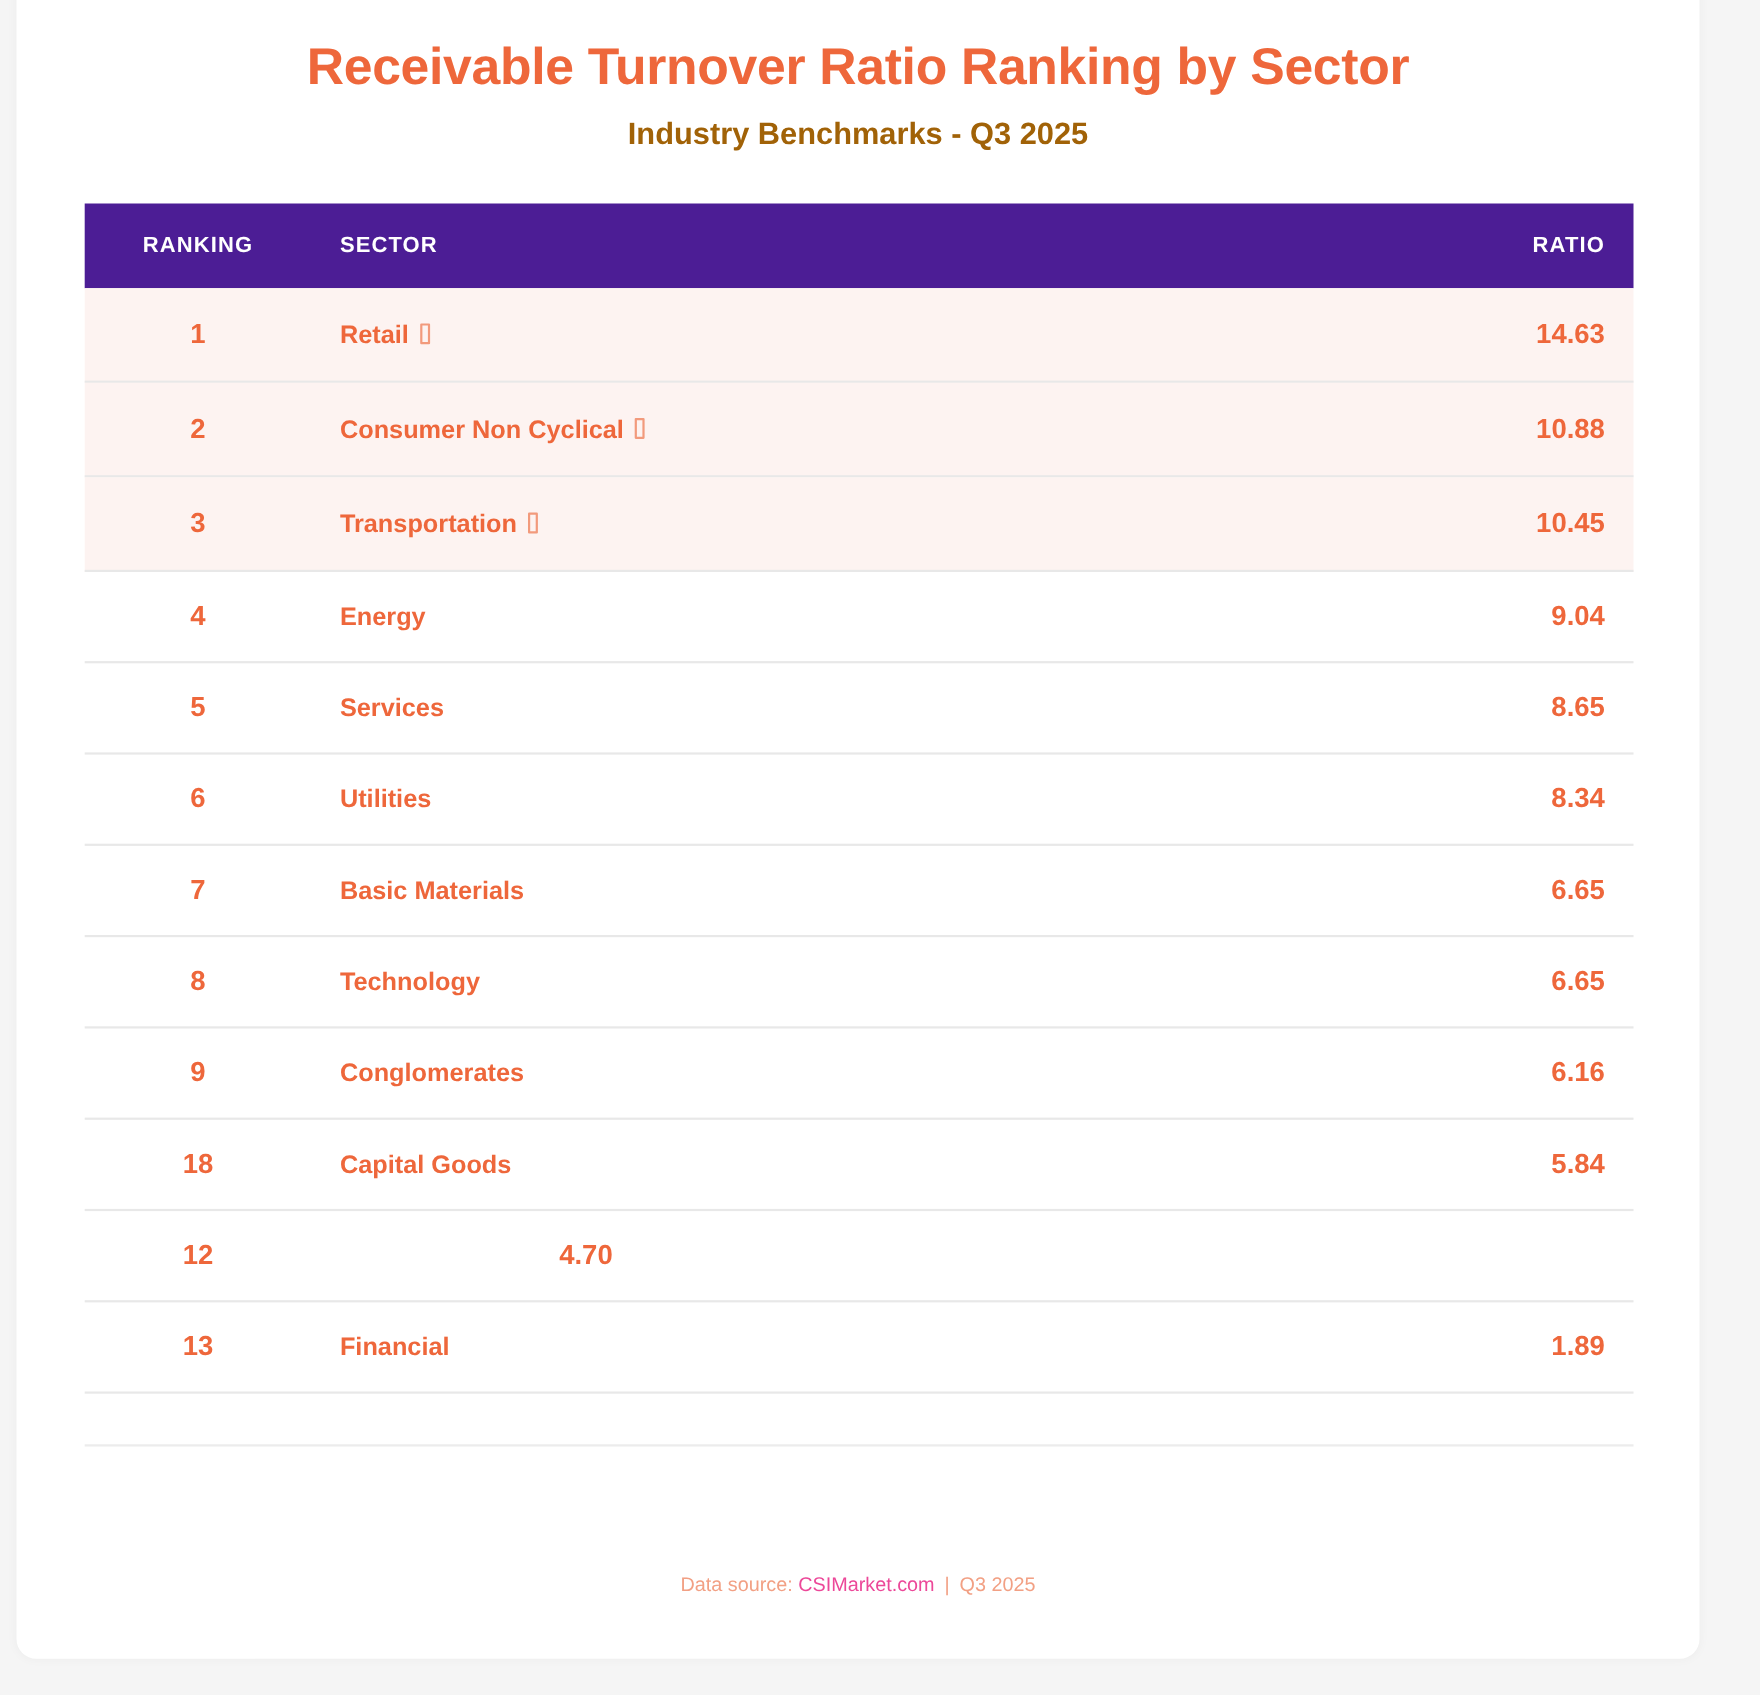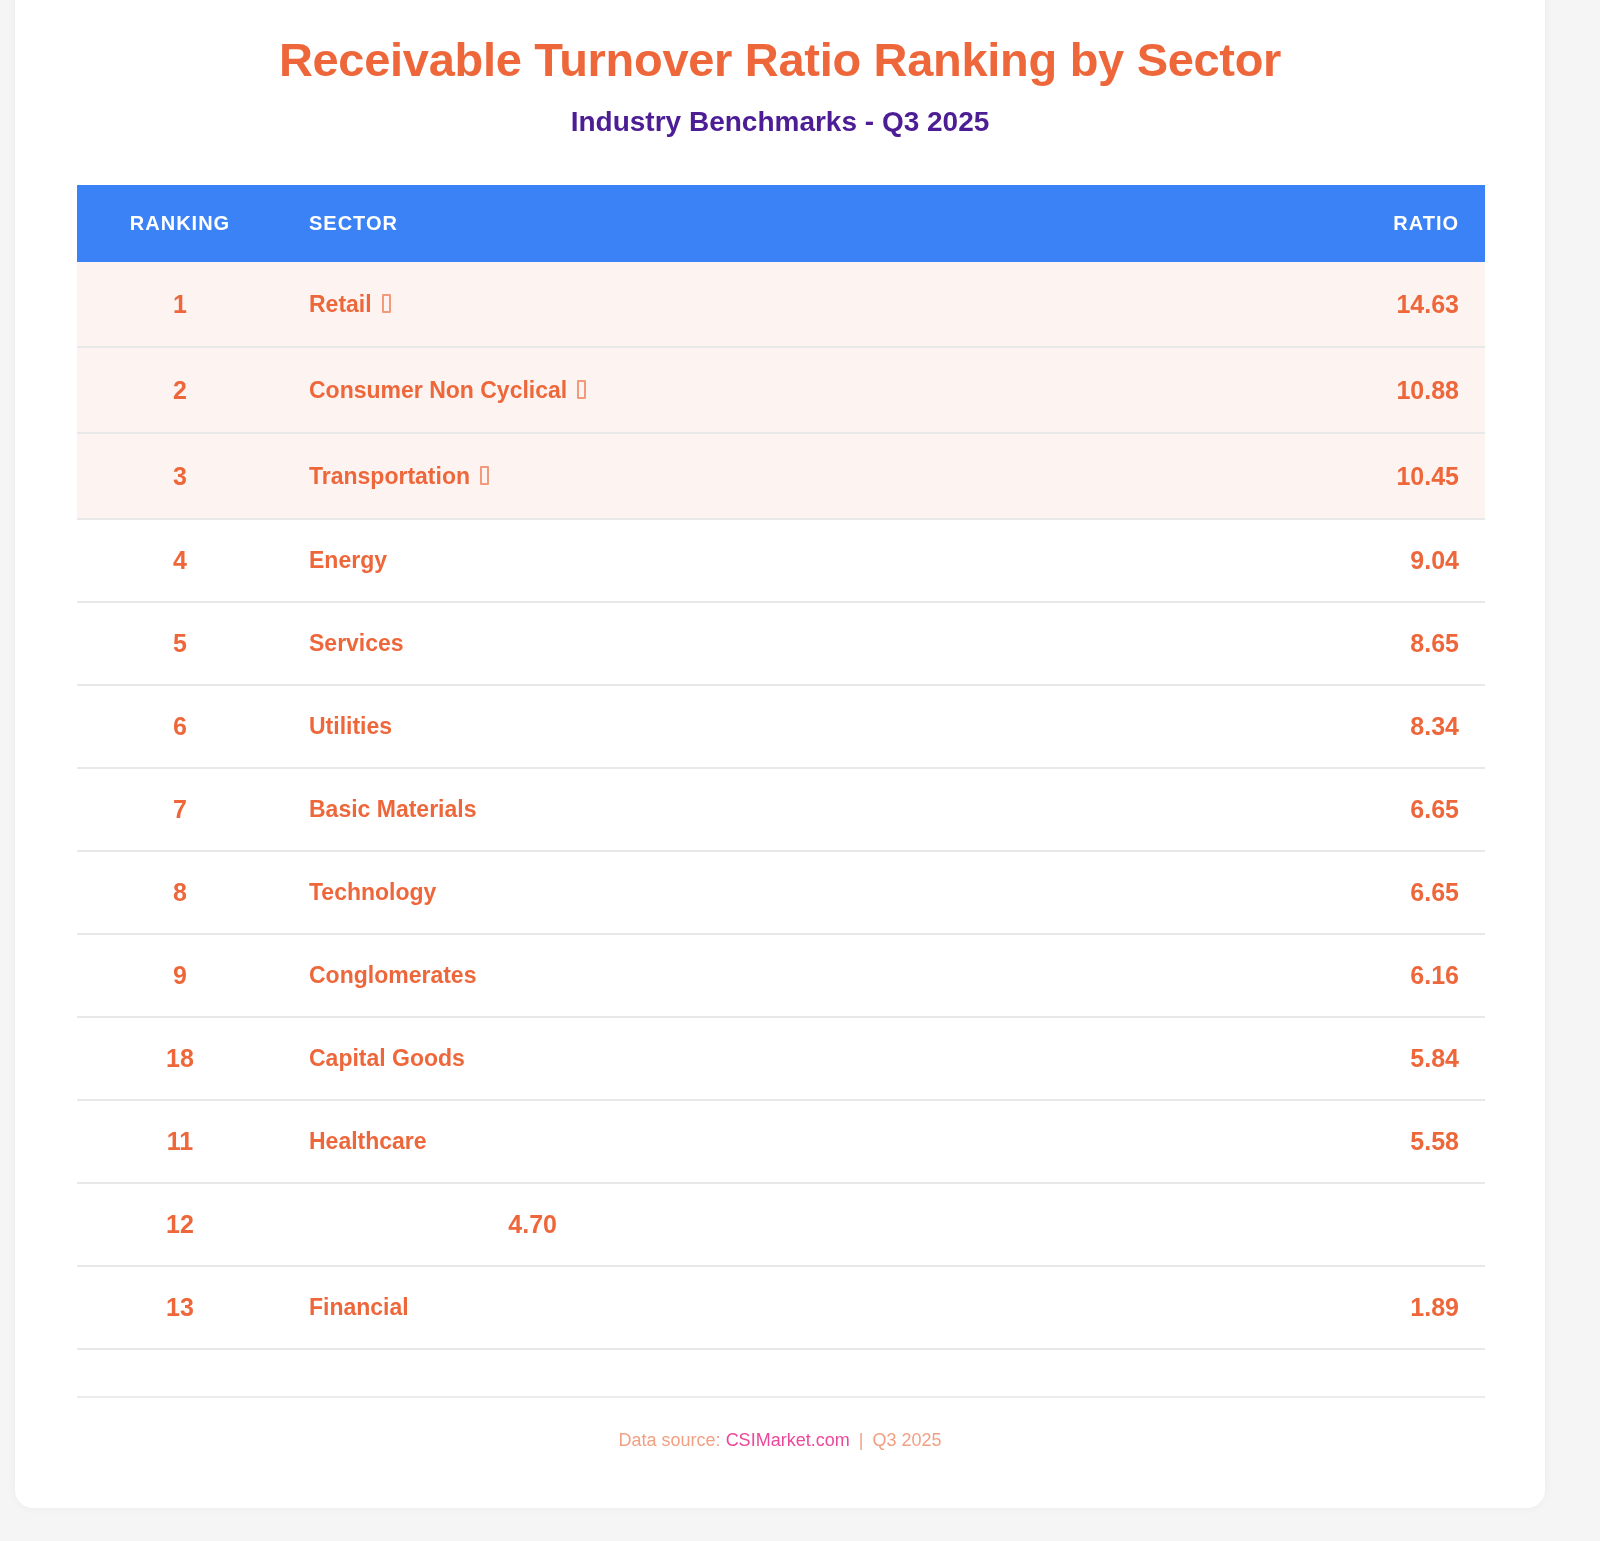--- a/index.html
+++ b/index.html
@@ -9,25 +9,25 @@
       position: absolute; left: 15px; top: -20px; width: 1530px; height: 1528px;
       background: #ffffff; border-radius: 0 0 18px 18px;
       box-shadow: 0 0 10px rgba(0,0,0,0.04);
     }
     .title {
       position: absolute; left: 0; width: 1530px; top: 52px; text-align: center;
       font-size: 47px; font-weight: 700; color: #ee673b; letter-spacing: -0.3px;
     }
     .subtitle {
       position: absolute; left: 0; width: 1530px; top: 126px; text-align: center;
-      font-size: 28px; font-weight: 700; color: #4c1d95;
+      font-size: 28px; font-weight: 700; color: #a16207;
     }
     .table { position: absolute; left: 62px; top: 205px; width: 1408px; }
     .thead {
-      height: 77px; background: #3b82f6; display: flex; align-items: center;
+      height: 77px; background: #4c1d95; display: flex; align-items: center;
       color: #ffffff; font-weight: 700; font-size: 20px; letter-spacing: 1px;
     }
     .col-rank { width: 206px; text-align: center; }
     .col-sector { flex: 1; padding-left: 26px; text-align: left; }
     .col-ratio { width: 300px; text-align: right; padding-right: 26px; }
     .row {
       display: flex; align-items: center; height: 83px;
       border-bottom: 2px solid #e8e8e8; color: #ee673b;
       font-size: 23px; font-weight: 700;
     }
@@ -123,25 +123,20 @@
       <div class="col-sector">Conglomerates</div>
       <div class="col-ratio">6.16</div>
     </div>
 
     <div class="row">
       <div class="col-rank">18</div>
       <div class="col-sector">Capital Goods</div>
       <div class="col-ratio">5.84</div>
     </div>
 
-    <div class="row">
-      <div class="col-rank">11</div>
-      <div class="col-sector">Healthcare</div>
-      <div class="col-ratio">5.58</div>
-    </div>
 
     <div class="row">
       <div class="col-rank">12</div>
       <div class="col-ratio">4.70</div>
     </div>
 
     <div class="row">
       <div class="col-rank">13</div>
       <div class="col-sector">Financial</div>
       <div class="col-ratio">1.89</div>

